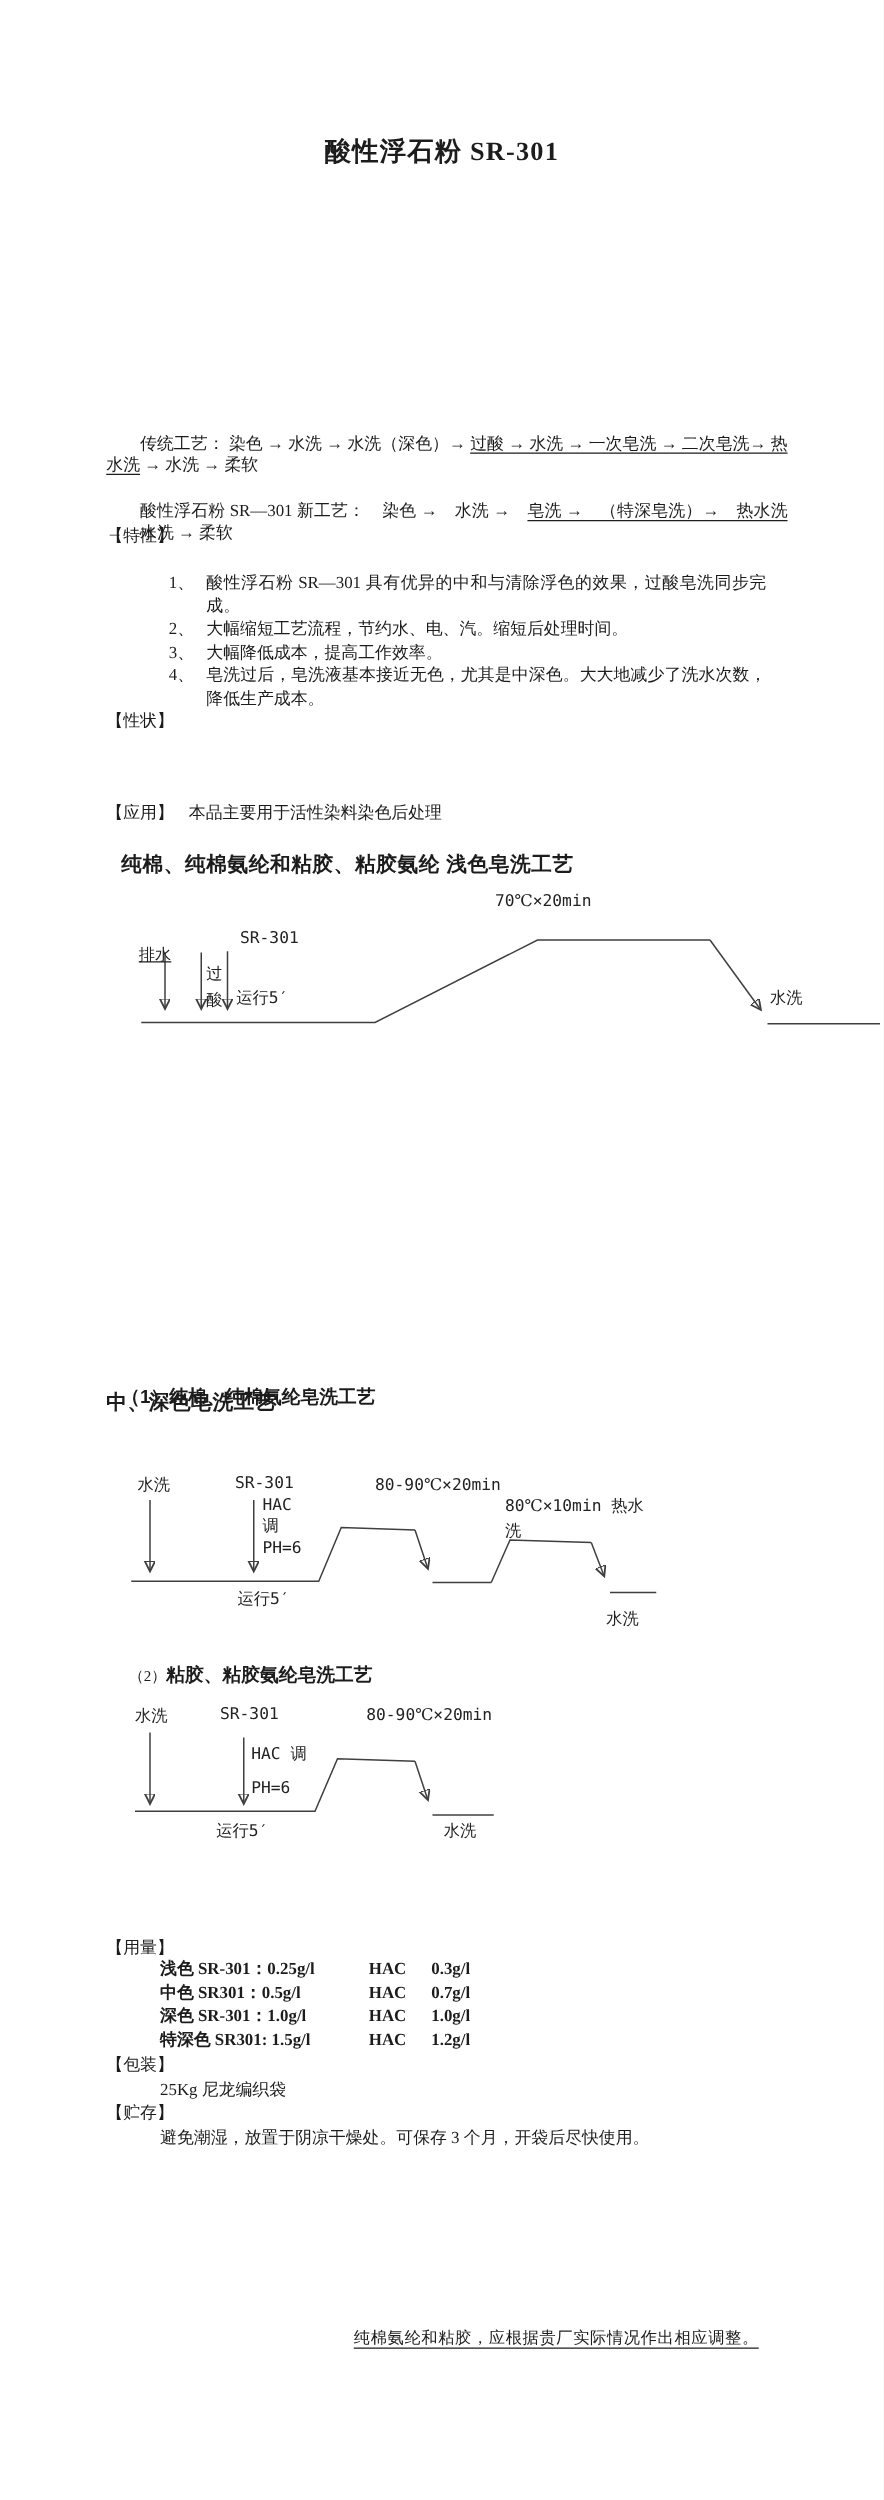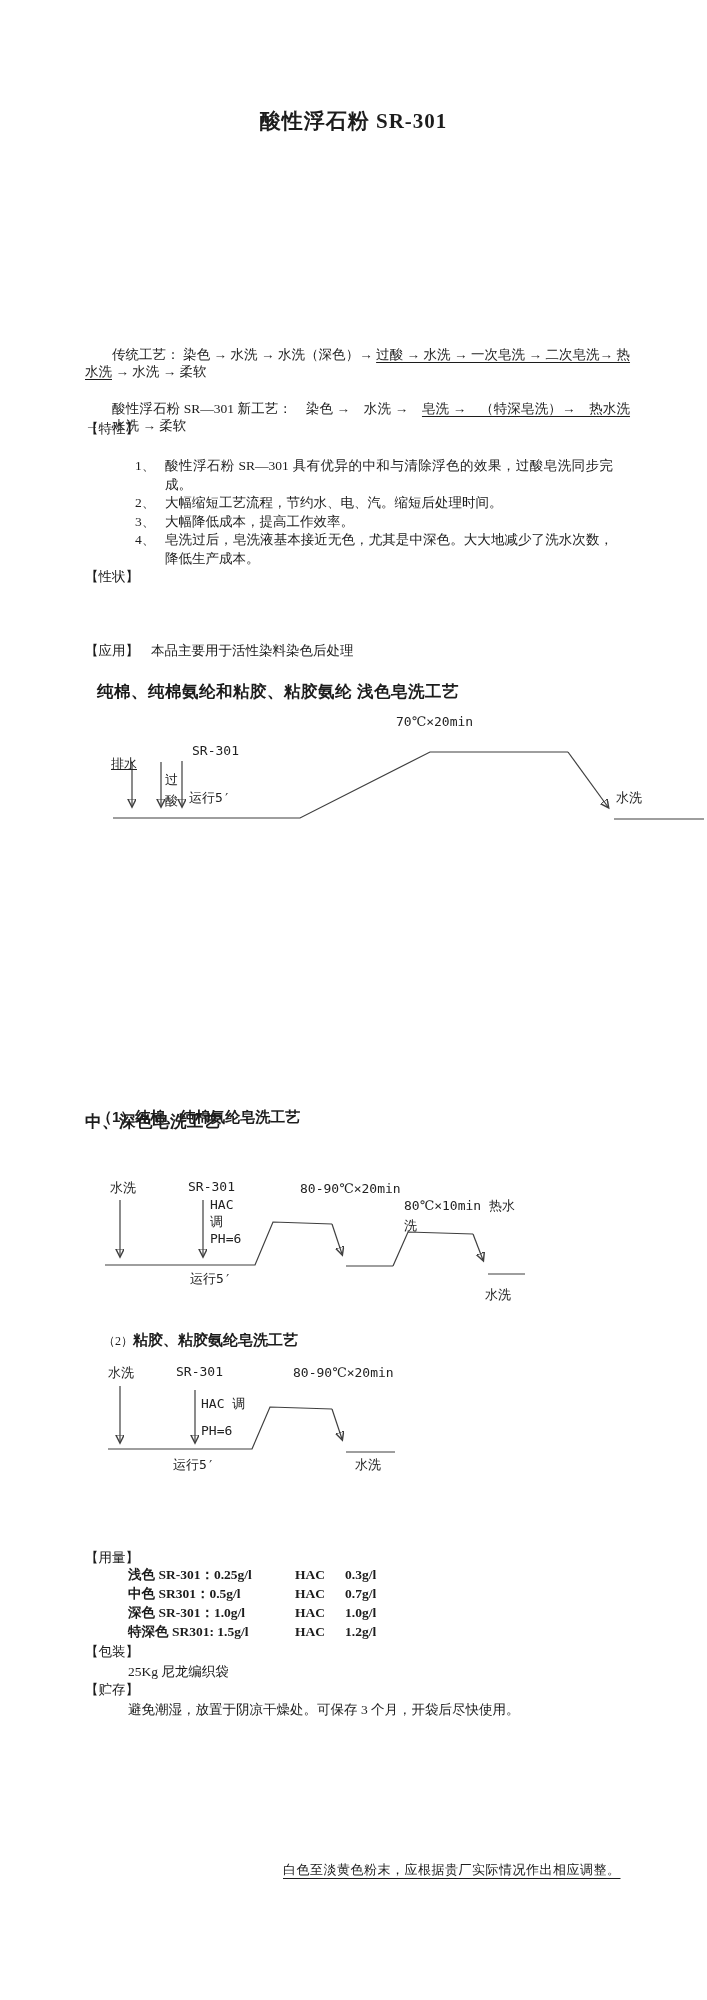--- a/index.html
+++ b/index.html
@@ -167,15 +167,15 @@
       <span>HAC</span>
       <span>1.2g/l</span>
   </div>
 
   <div class="abs blab" style="left:85px;top:1643px;">【包装】</div>
   <div class="abs plain" style="left:128px;top:1663px;">25Kg 尼龙编织袋</div>
 
   <div class="abs blab" style="left:85px;top:1681px;">【贮存】</div>
   <div class="abs plain" style="left:128px;top:1701px;">避免潮湿，放置于阴凉干燥处。可保存 3 个月，开袋后尽快使用。</div>
 
-  <div class="footer" style="left:283px;top:1861px;">白色至淡黄色粉末，应根据贵厂实际情况作出相应调整。</div>
+  <div class="footer" style="left:283px;top:1861px;">纯棉氨纶和粘胶，应根据贵厂实际情况作出相应调整。</div>
 
 </div>
 
 </body></html>

